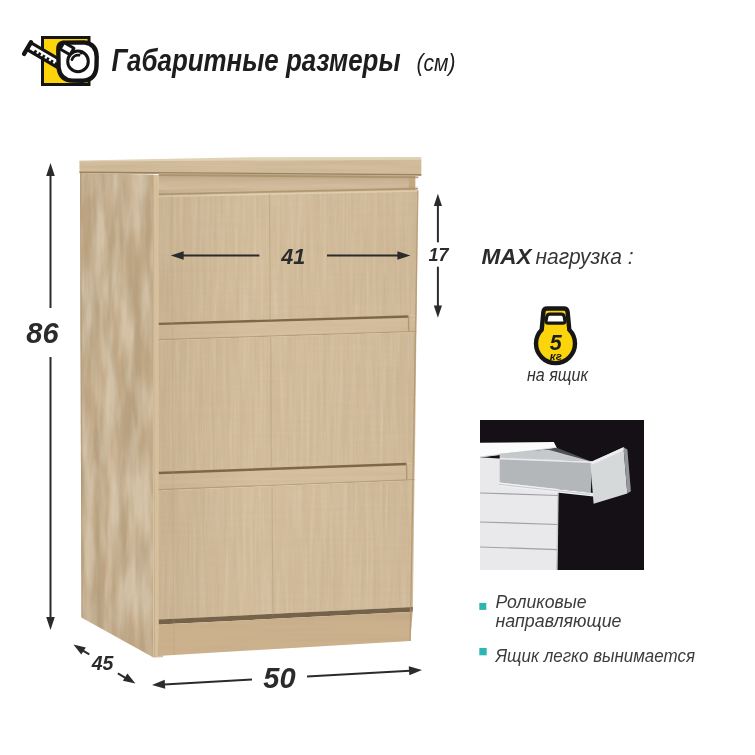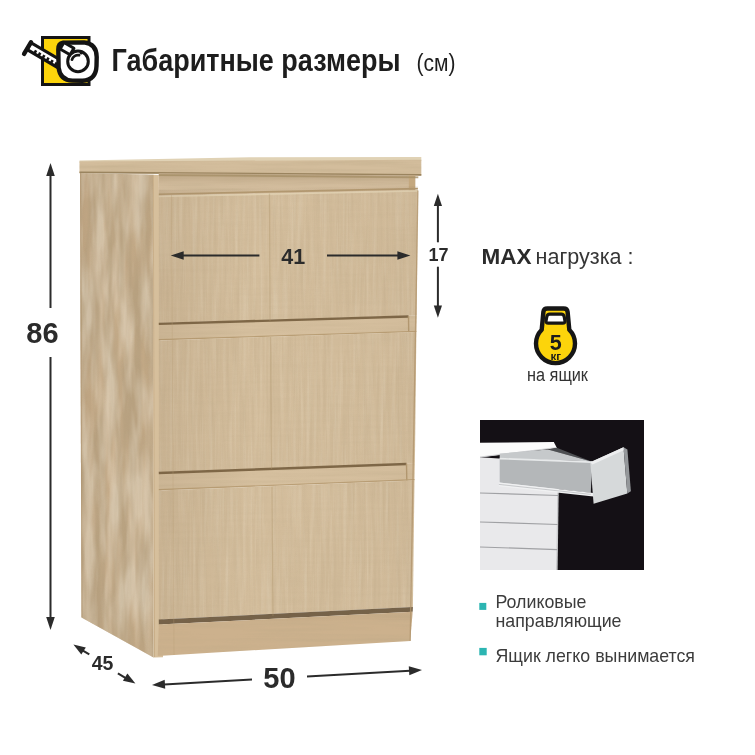--- a/index.html
+++ b/index.html
@@ -1,17 +1,17 @@
 <!DOCTYPE html>
 <html><head>
 <meta charset="utf-8">
 <style>
 html,body{margin:0;padding:0;background:#ffffff;}
 .page{position:relative;width:755px;height:755px;background:#0ea5e9;overflow:hidden;
-      font-family:"Liberation Sans", sans-serif;}
+      font-family:"Liberation Sans", sans-serif;font-style:italic;}
 svg text{font-family:"Liberation Sans", sans-serif;}
 </style>
 </head>
 <body>
 <div class="page">
 <svg width="755" height="755" viewBox="0 0 755 755">
 <defs>
   <filter id="grainH" x="-5%" y="-5%" width="110%" height="110%">
     <feTurbulence type="fractalNoise" baseFrequency="0.012 0.26" numOctaves="4" seed="11" result="n"></feTurbulence>
     <feColorMatrix in="n" type="matrix" values="0 0 0 0 0.48  0 0 0 0 0.38  0 0 0 0 0.23  1.1 0.5 0 0 -0.62" result="c"></feColorMatrix>

